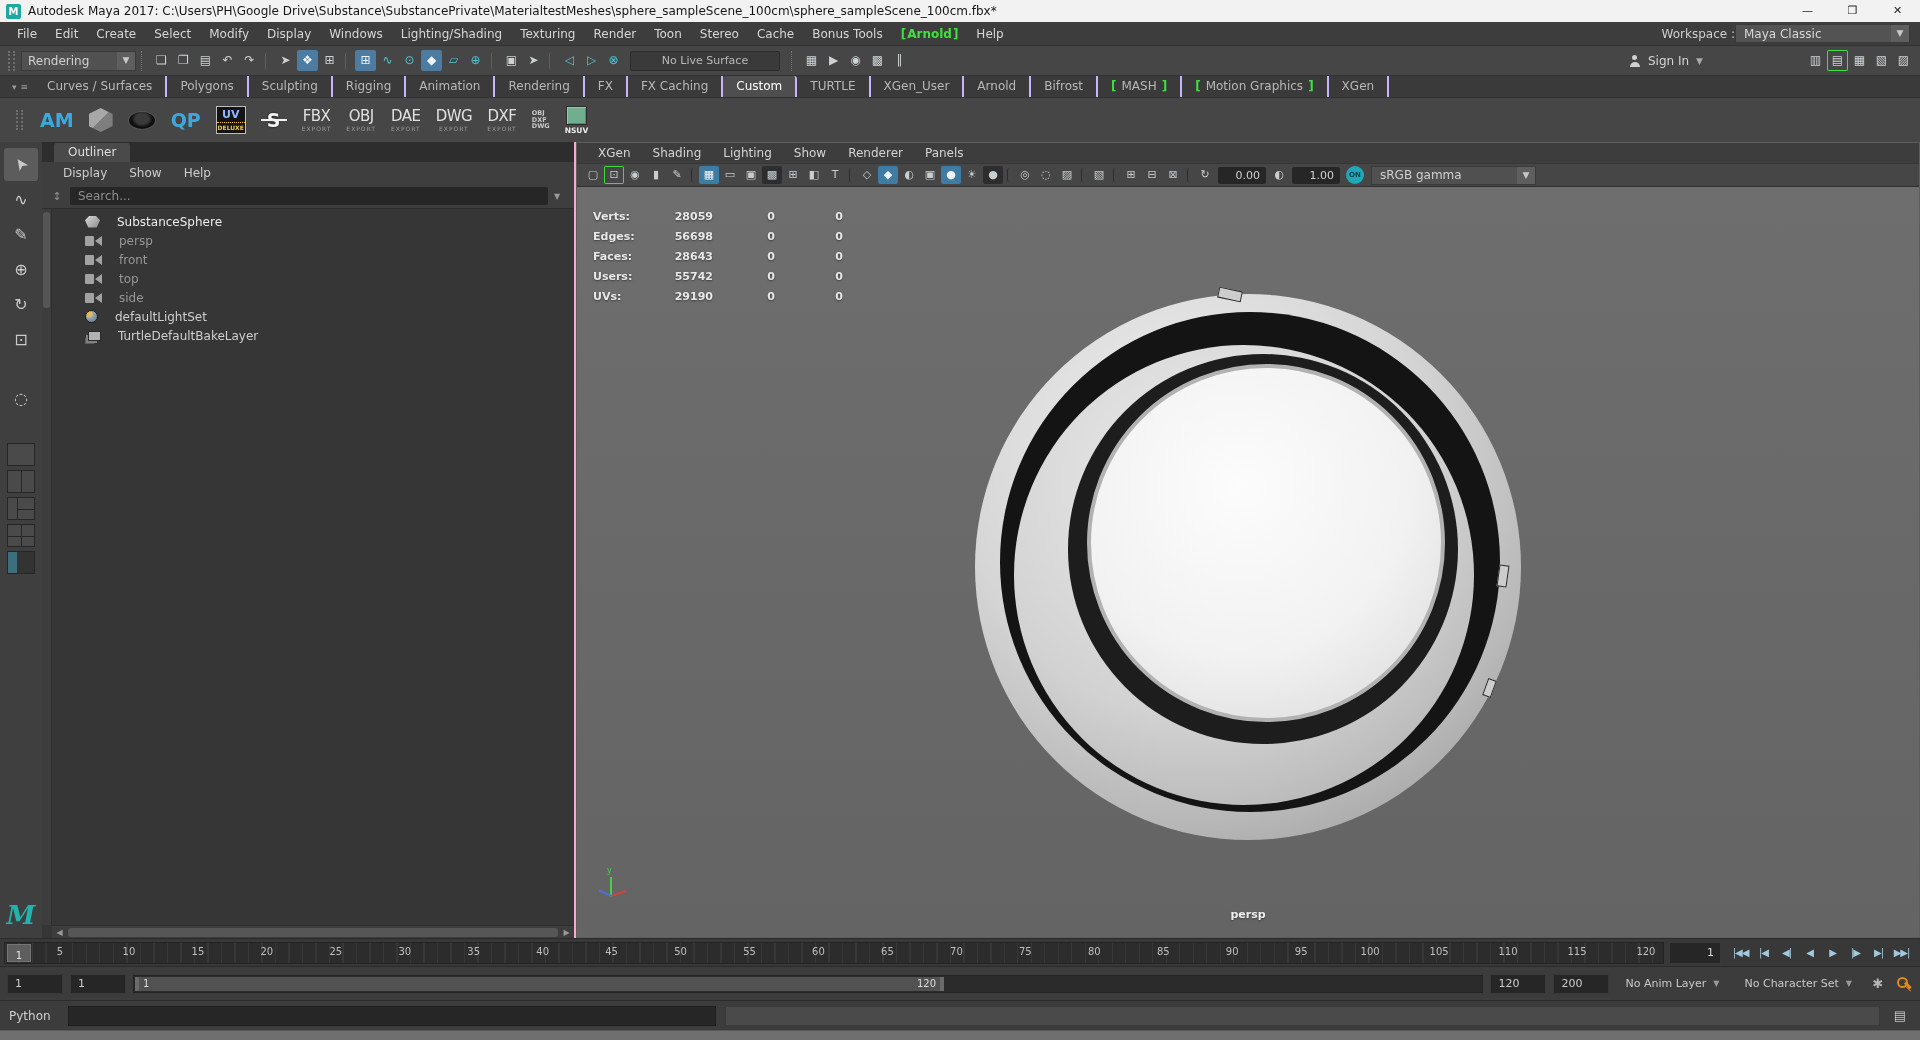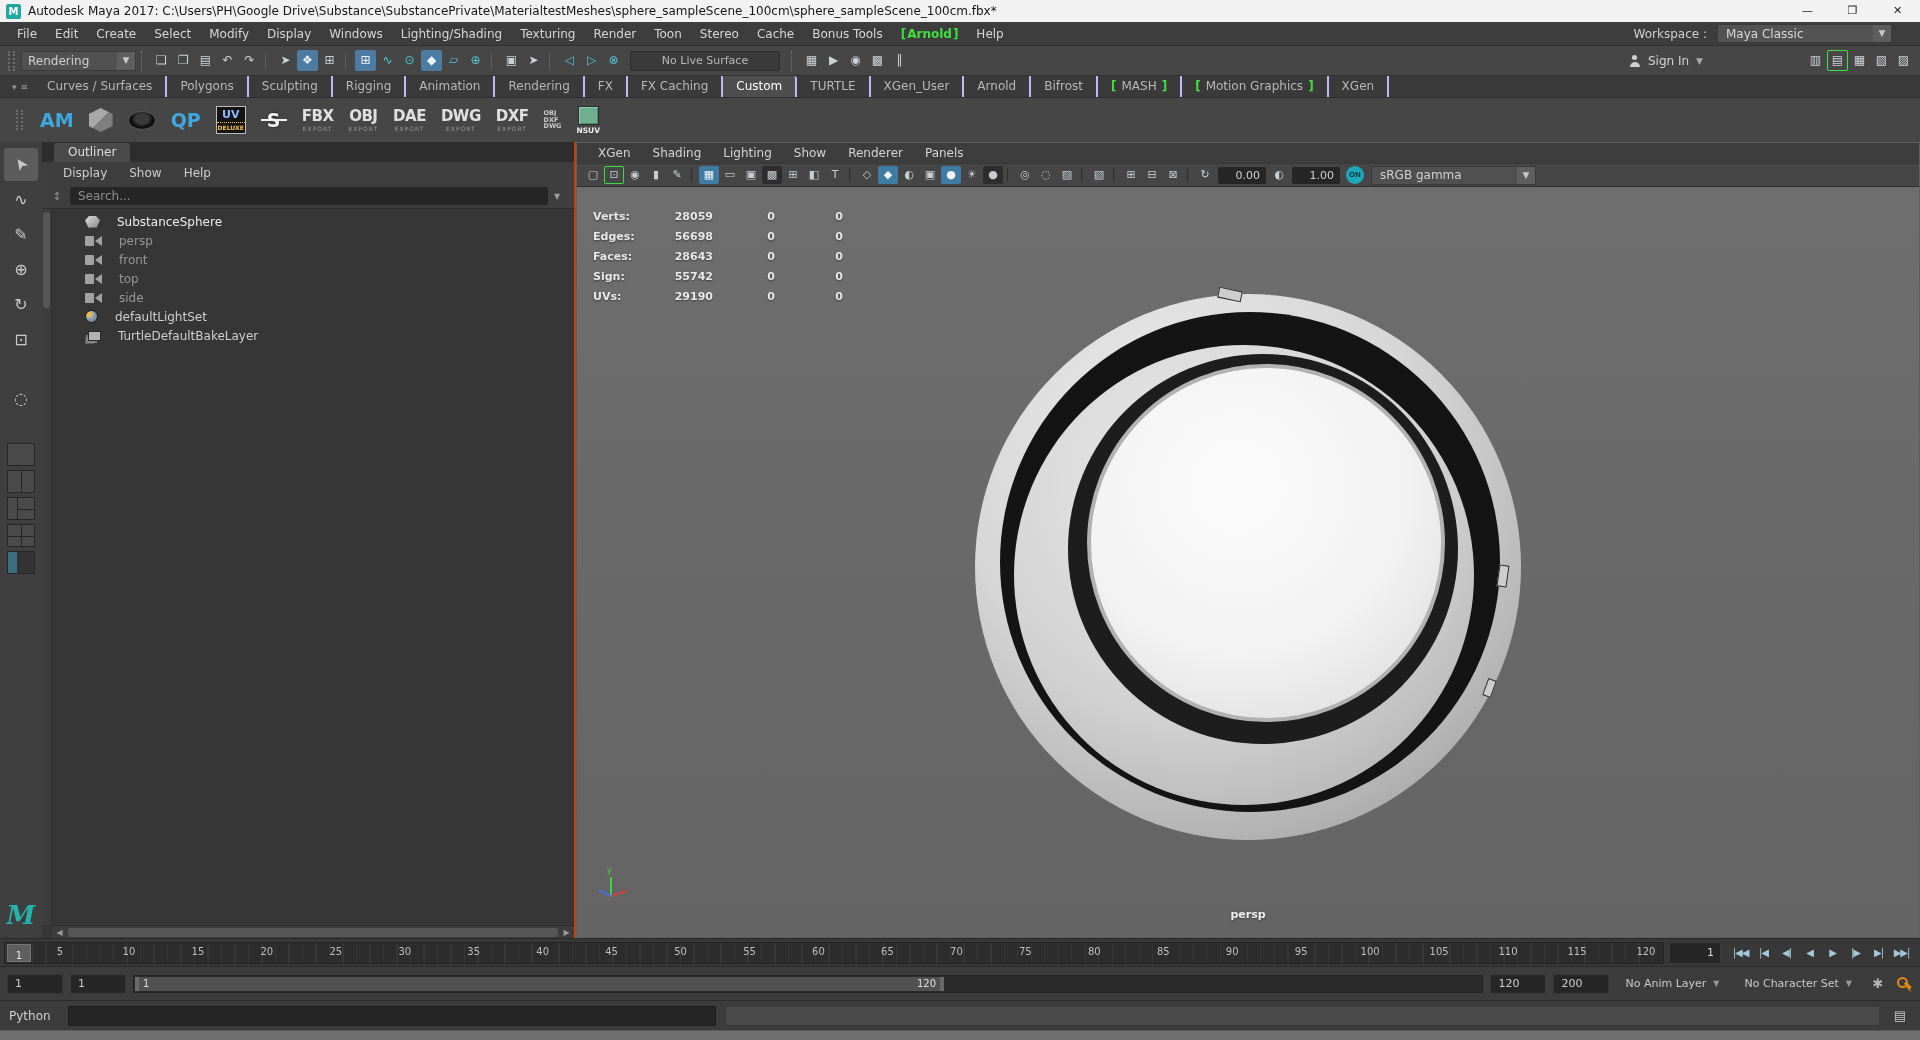--- a/index.html
+++ b/index.html
@@ -13,21 +13,21 @@
   .title-text{white-space:nowrap;overflow:hidden}
   .win-controls{margin-left:auto;display:flex;height:22px}
   .win-controls span{width:45px;text-align:center;line-height:22px;font-size:11px;color:#222}
 
   
   .menubar{height:24px;background:#3d3d3d;border-bottom:1px solid #313131;display:flex;align-items:center;padding-left:8px;flex:none}
   .menu-item{padding:0 9px;color:#d6d6d6;white-space:nowrap}
   .menu-item.arnold{color:#3fe03f;font-weight:bold}
   .menu-item.arnold::before{content:"[";margin-right:1px}
   .menu-item.arnold::after{content:"]";margin-left:1px}
-  .workspace{margin-left:auto;display:flex;align-items:center;gap:10px;padding-right:28px}
+  .workspace{margin-left:auto;display:flex;align-items:center;padding-right:10px}
   .ws-label{color:#cfcfcf}
   .ws-select{width:175px;height:19px;background:#535353;border:1px solid #3a3a3a;display:flex;align-items:center;padding-left:8px;color:#d8d8d8}
   .dd-box{margin-left:auto;width:18px;height:100%;background:#5e5e5e;color:#c8c8c8;font-size:9px;text-align:center;line-height:17px}
 
   
   .statusline{height:30px;background:#464646;border-bottom:1px solid #323232;display:flex;align-items:center;padding:0 6px;flex:none}
   .grip{width:7px;height:20px;border-left:2px dotted #6e6e6e;border-right:2px dotted #6e6e6e;margin:0 6px 0 2px;flex:none}
   .mode-select{width:115px;height:20px;background:#515151;border:1px solid #3a3a3a;display:flex;align-items:center;padding-left:6px;color:#d0d0d0;flex:none}
   .sl-sep{width:5px;height:20px;border-left:1px dotted #787878;margin:0 5px;flex:none}
   .icon-row{display:flex;align-items:center;gap:1px}
@@ -58,21 +58,21 @@
   .shelf .grip{margin-right:2px}
   .sh-text{font-size:19px;font-weight:bold;color:#3fa7dc;letter-spacing:0px}
   .sh-cube{width:24px;height:24px;background:linear-gradient(135deg,#a8a8a8 0 50%,#7e7e7e 50% 100%);clip-path:polygon(50% 0,100% 25%,100% 75%,50% 100%,0 75%,0 25%);position:relative}
   .sh-torus{width:28px;height:19px;border-radius:50%;background:radial-gradient(ellipse at 50% 40%,#3a3a3a 0 35%,#0c0c0c 60%,#2b2b2b 100%);border:1px solid #555}
   .uv-badge{width:30px;height:28px;background:#141414;border:1px solid #bdbdbd;text-align:center}
   .uv-badge .uv{display:block;font-size:11px;font-weight:bold;color:#8fb8ff;line-height:15px}
   .uv-badge .dl{display:block;font-size:6px;font-weight:bold;color:#f5c542;border-top:1px dotted #f5c542;line-height:10px}
   .sh-substance{width:26px;height:26px;position:relative;text-align:center;font-size:19px;font-weight:bold;color:#f2f2f2;line-height:26px;text-shadow:0 0 2px #000}
   .sh-substance::after{content:"";position:absolute;left:0;right:0;top:12px;height:2px;background:#f2f2f2}
   .sh-export{text-align:center;line-height:1}
-  .sh-export .big{display:block;font-size:15px;font-weight:bold;color:#e0e0e0;letter-spacing:-0.5px}
+  .sh-export .big{display:block;font-size:15px;font-weight:normal;color:#e0e0e0;letter-spacing:-0.5px}
   .sh-export .sub{display:block;font-size:6px;color:#9b9b9b;letter-spacing:1px;margin-top:2px}
   .sh-multi{text-align:left;line-height:1}
   .sh-multi span{display:block;font-size:6.5px;color:#c9c9c9;font-weight:bold}
   .sh-nsuv{text-align:center;line-height:1}
   .sh-nsuv .sq{display:block;width:21px;height:19px;margin:0 auto;background:#6fae8f;border:1px solid #2c2c2c;box-shadow:inset 2px 2px 0 -1px #8fcfae,inset -2px -2px 0 -1px #4f8e6f}
   .sh-nsuv .lb{display:block;font-size:7.5px;color:#ececec;margin-top:2px;font-weight:bold}
 
   
   .main{flex:none;height:796px;display:flex;background:#333}
 
@@ -85,21 +85,21 @@
   .lay.l2::after{content:"";position:absolute;left:50%;top:0;bottom:0;width:1px;background:#262626}
   .lay.l3::after{content:"";position:absolute;left:33%;top:0;bottom:0;width:1px;background:#262626}
   .lay.l3::before{content:"";position:absolute;left:33%;right:0;top:50%;height:1px;background:#262626}
   .lay.l4::after{content:"";position:absolute;left:50%;top:0;bottom:0;width:1px;background:#262626}
   .lay.l4::before{content:"";position:absolute;left:0;right:0;top:50%;height:1px;background:#262626}
   .lay.current{background:#333}
   .lay.current::after{content:"";position:absolute;left:0;top:0;bottom:0;width:9px;background:#3c6f7d}
   .maya-logo{margin-top:auto;margin-bottom:8px;color:#25b2ad;font:bold italic 26px "DejaVu Serif","Liberation Serif",serif}
 
   
-  .outliner{width:534px;background:#0369a1;border-right:2px solid #c2410c;display:flex;flex-direction:column;flex:none}
+  .outliner{width:534px;background:#0369a1;border-right:2px solid #f9a8d4;display:flex;flex-direction:column;flex:none}
   .ol-tabbar{height:20px;background:#2d2d2d;display:flex;align-items:flex-end;padding-left:12px}
   .ol-tab{padding:0 14px;height:19px;line-height:19px;background:#4a4a4a;color:#dedede;border-radius:3px 3px 0 0}
   .ol-menus{height:22px;background:#3e3e3e;display:flex;align-items:center;padding-left:10px}
   .ol-menu{padding:0 11px;color:#cccccc}
   .ol-search{height:25px;background:#3e3e3e;border-bottom:1px solid #2d2d2d;display:flex;align-items:center;padding:0 8px;gap:6px}
   .filter-ico{color:#909090;font-size:11px;width:14px;text-align:center}
   .search-input{flex:1;height:18px;background:#262626;border-radius:2px;color:#8f8f8f;line-height:18px;padding-left:8px}
   .search-dd{width:12px;color:#9a9a9a;font-size:8px}
   .ol-body{flex:1;position:relative;background:#363636;overflow:hidden}
   .ol-vscroll{position:absolute;left:0;top:0;bottom:13px;width:10px;background:#3d3d3d;border-right:1px solid #2e2e2e}
@@ -546,21 +546,21 @@
             </div>
 
             <div class="hud-row">
               <span class="hud-label">Faces:</span>
               <span class="hud-value">28643</span>
               <span class="hud-c2">0</span>
               <span class="hud-c3">0</span>
             </div>
 
             <div class="hud-row">
-              <span class="hud-label">Sign:</span>
+              <span class="hud-label">Users:</span>
               <span class="hud-value">55742</span>
               <span class="hud-c2">0</span>
               <span class="hud-c3">0</span>
             </div>
 
             <div class="hud-row">
               <span class="hud-label">UVs:</span>
               <span class="hud-value">29190</span>
               <span class="hud-c2">0</span>
               <span class="hud-c3">0</span>

